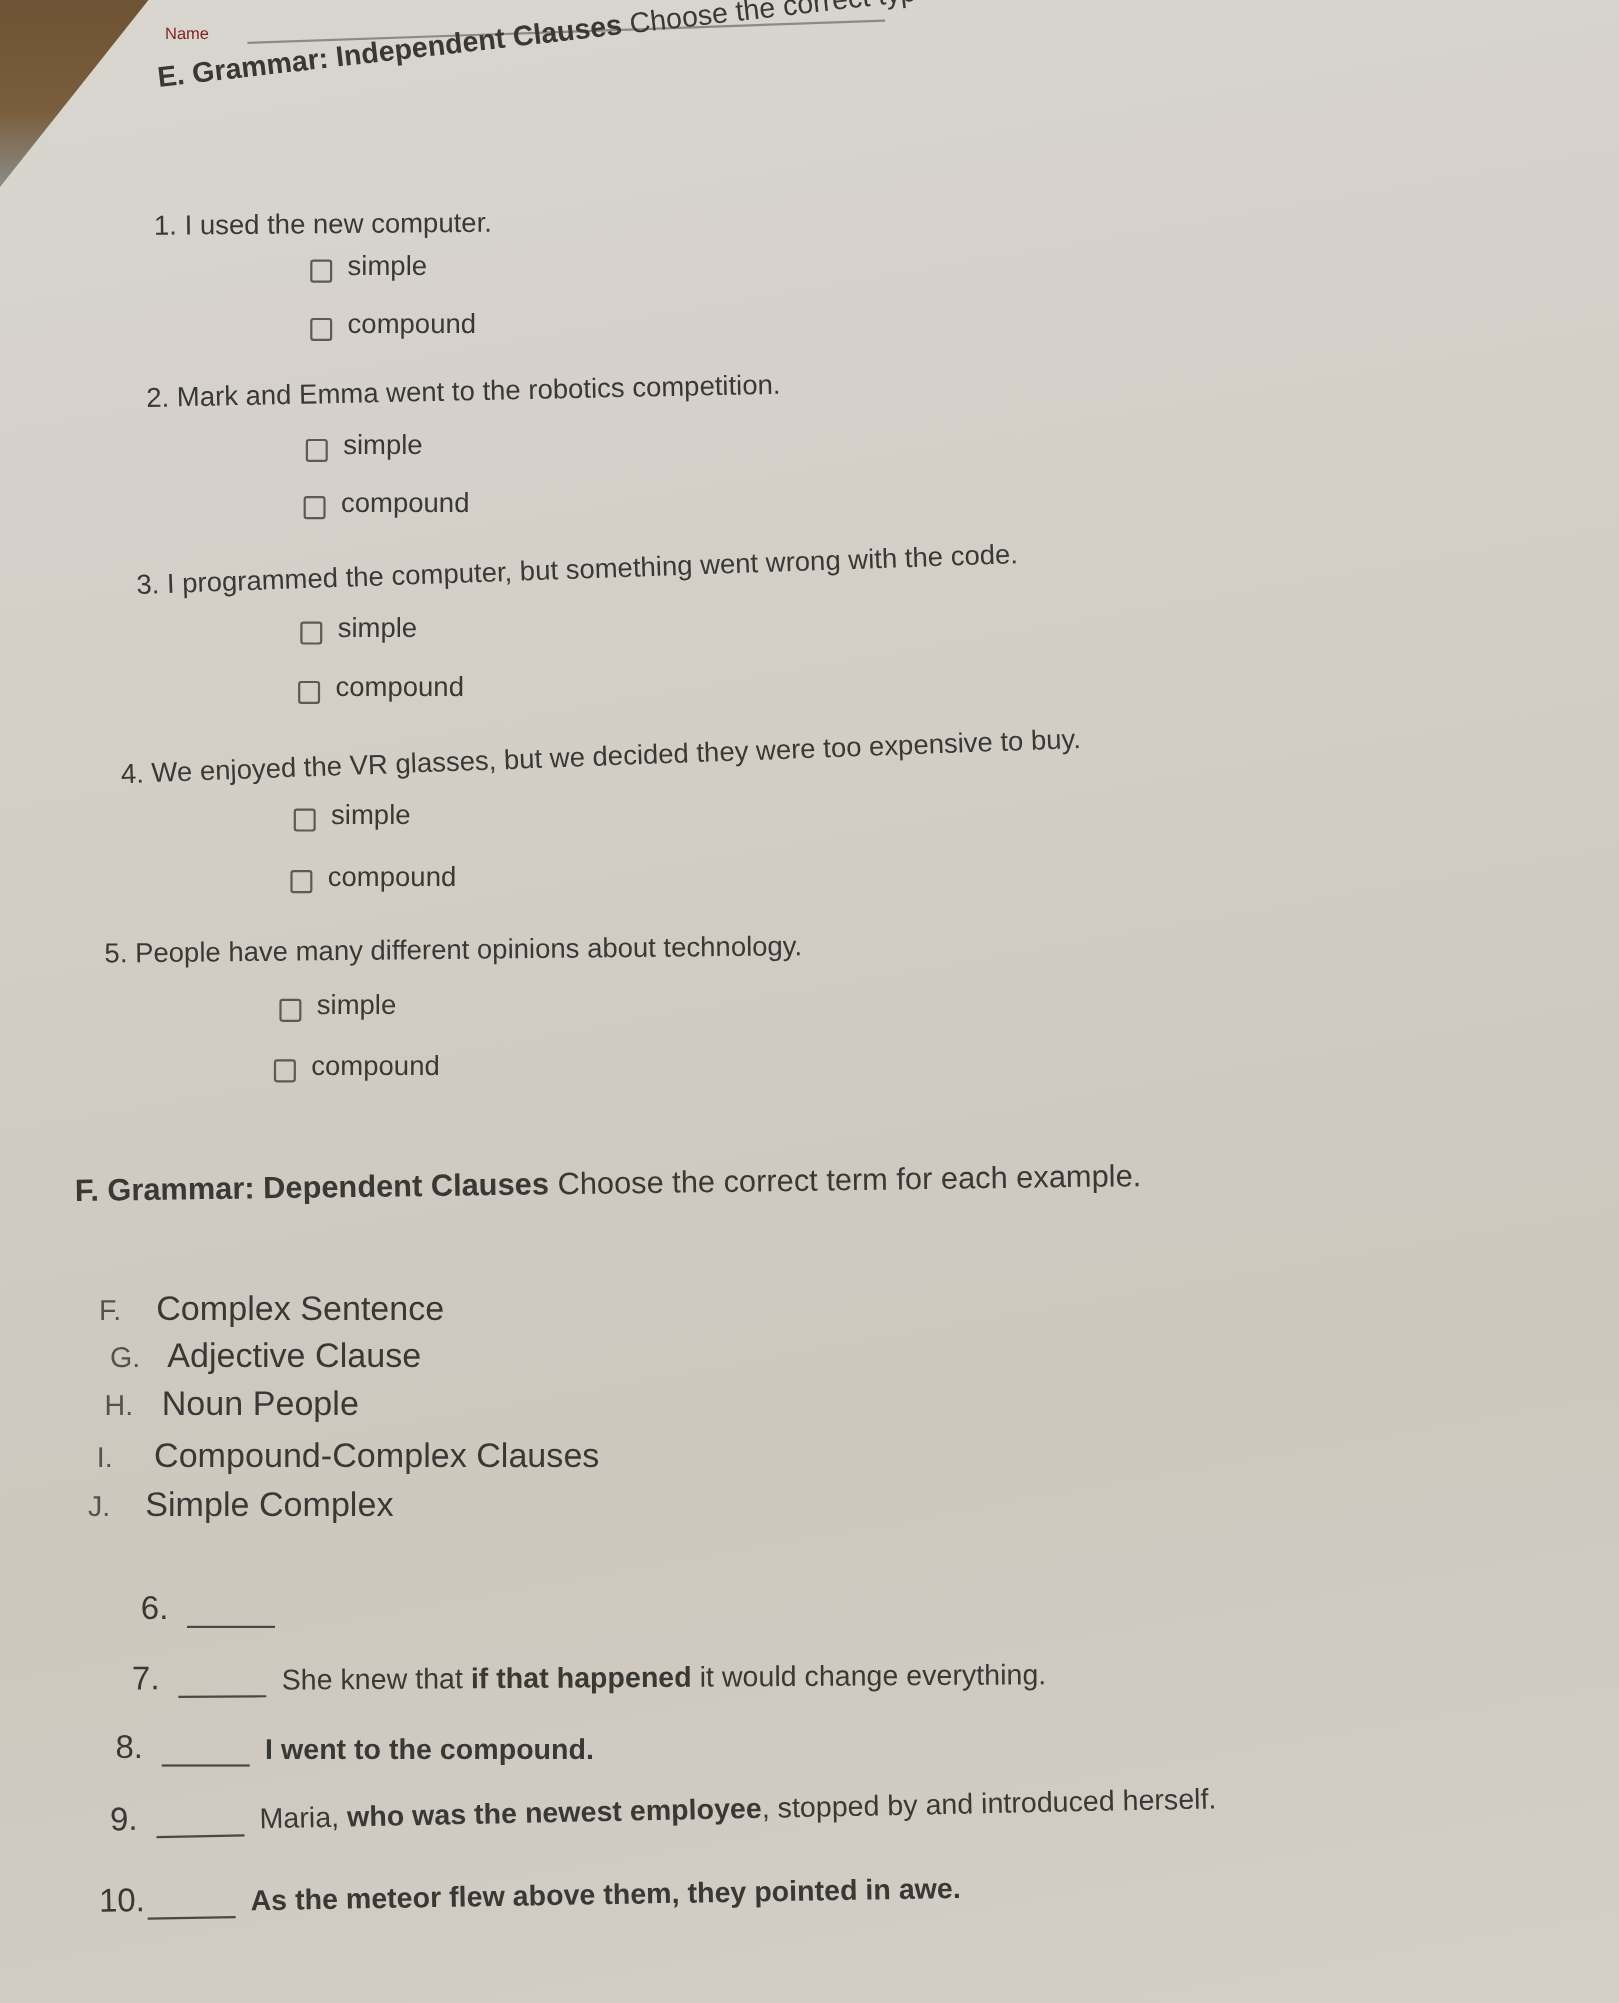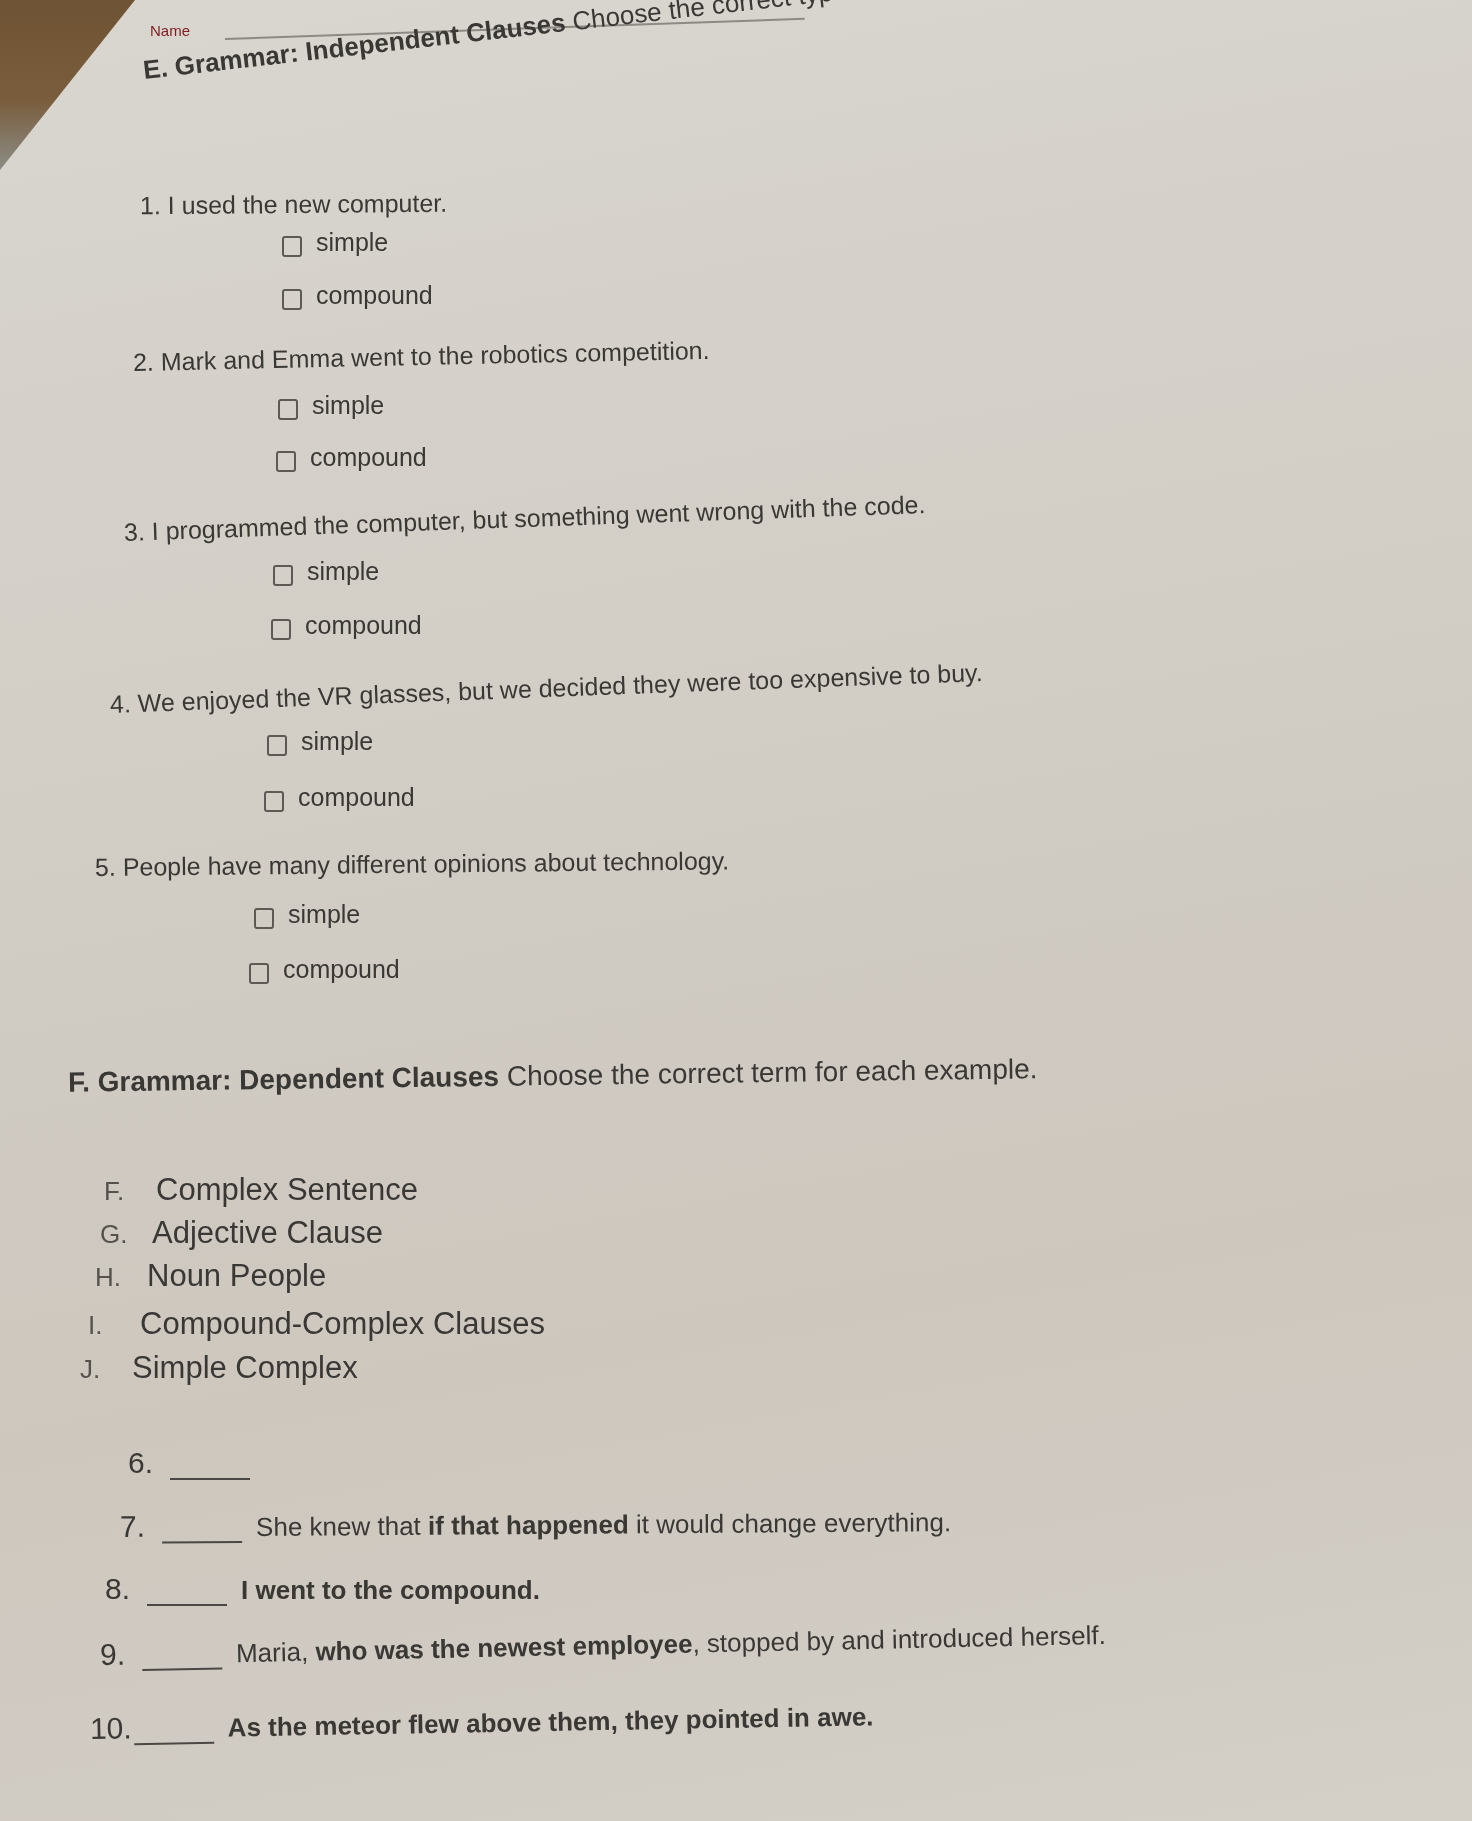--- a/index.html
+++ b/index.html
@@ -96,21 +96,21 @@
   </div>
 <div class="abs opt" style="left:249px;top:955px">
     <span class="cb"></span>
     <span>compound</span>
   </div>
 
 <div class="abs section-title sec-f">
   <b>F. Grammar: Dependent Clauses</b><span> Choose the correct term for each example.</span>
 </div>
 
-<div class="abs term" style="left:104px;top:1172px"><span class="letter">F.</span><span>Complex Sentence</span></div>
+<div class="abs term" style="left:90px;top:1172px"><span class="letter">F.</span><span>Complex Sentence</span></div>
 <div class="abs term" style="left:100px;top:1215px"><span class="letter">G.</span><span>Adjective Clause</span></div>
 <div class="abs term" style="left:95px;top:1258px"><span class="letter">H.</span><span>Noun People</span></div>
 <div class="abs term" style="left:88px;top:1306px"><span class="letter">I.</span><span>Compound-Complex Clauses</span></div>
 <div class="abs term" style="left:80px;top:1350px"><span class="letter">J.</span><span>Simple Complex</span></div>
 
 <div class="abs item" style="left:128px;top:1446px">
   <span class="num">6.</span>
   <span class="blank"></span>
 </div>
 <div class="abs item" style="left:120px;top:1507px;transform:rotate(-0.4deg)">

